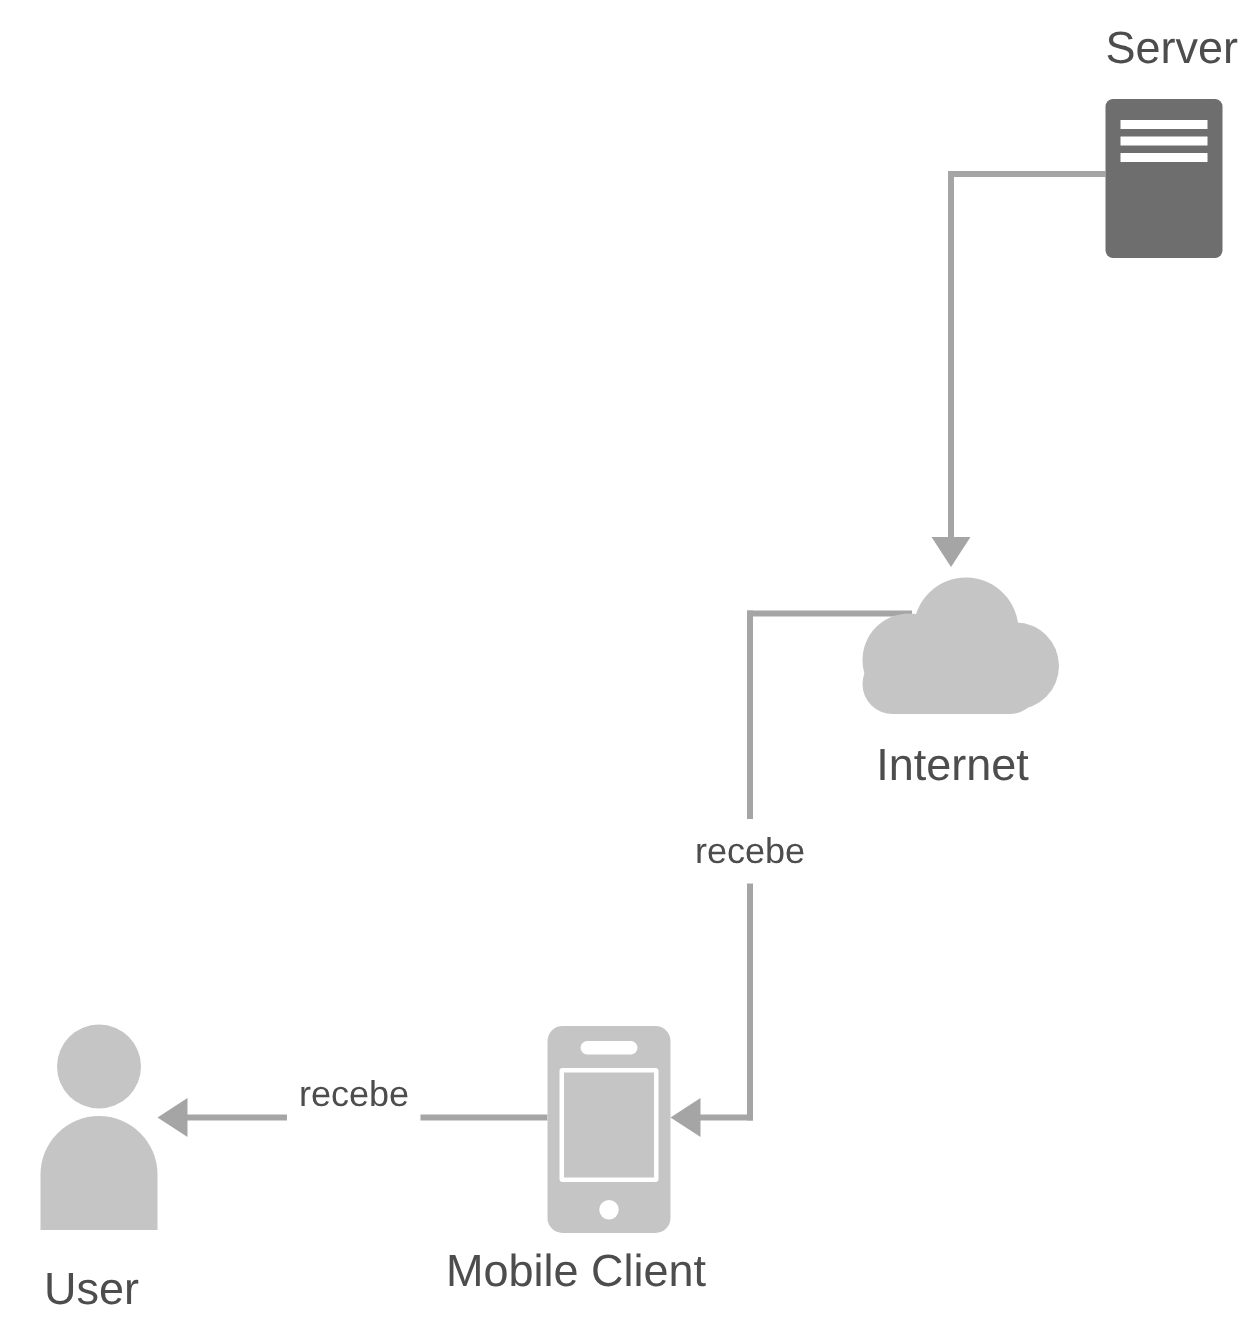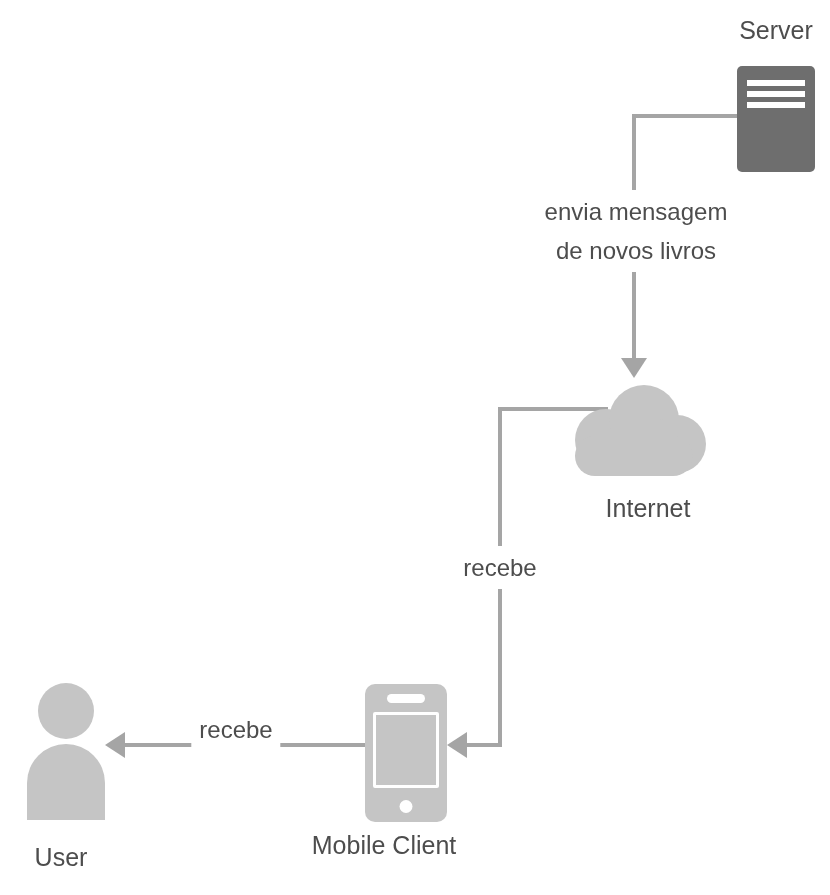--- a/index.html
+++ b/index.html
@@ -10,21 +10,21 @@
   .canvas {
     position: relative;
     width: 830px;
     height: 895px;
     background: var(--background, #ffffff);
     font-family: "Liberation Sans", "DejaVu Sans", sans-serif;
     overflow: hidden;
   }
   .node-label {
     position: absolute;
-    font-size: 25px;
+    font-size: 30px;
     color: var(--text, #4d4d4d);
     white-space: nowrap;
     z-index: 3;
   }
   .edge-label {
     position: absolute;
     transform: translateX(-50%);
     text-align: center;
     font-size: 24px;
     line-height: 39px;
@@ -131,32 +131,28 @@
   <div class="node-label" style="left:737px; top:16px; width:78px; text-align:center;">Server</div>
   <div class="server">
     <div class="bar" style="top:14px;"></div>
     <div class="bar" style="top:25px;"></div>
     <div class="bar" style="top:36px;"></div>
   </div>
 
   <div class="line" style="left:632px; top:114px; width:105px; height:4px;"></div>
   <div class="line" style="left:632px; top:114px; width:4px; height:246px;"></div>
   <div class="arrow arrow-down" style="left:621px; top:358px;"></div>
-  <div class="edge-label" style="left:636px; top:190px;">
-    <div>envia mensagem</div>
-    <div>de novos livros</div>
-  </div>
 
   <svg class="cloud" width="148" height="102" viewBox="0 0 148 102">
     <circle cx="46" cy="62" r="31" fill="currentColor"></circle>
     <circle cx="84" cy="42" r="35" fill="currentColor"></circle>
     <circle cx="117" cy="66" r="29" fill="currentColor"></circle>
     <rect x="15" y="58" width="118" height="40" rx="20" fill="currentColor"></rect>
   </svg>
-  <div class="node-label" style="left:648px; top:494px; transform:translateX(-50%);">Internet</div>
+  <div class="node-label" style="left:635px; top:494px; transform:translateX(-50%);">Internet</div>
 
   <div class="line" style="left:498px; top:407px; width:110px; height:4px;"></div>
   <div class="line" style="left:498px; top:407px; width:4px; height:340px;"></div>
   <div class="line" style="left:465px; top:743px; width:37px; height:4px;"></div>
   <div class="arrow arrow-left" style="left:447px; top:732px;"></div>
   <div class="edge-label" style="left:500px; top:546px;">
     <div>recebe</div>
   </div>
 
   <div class="phone">

